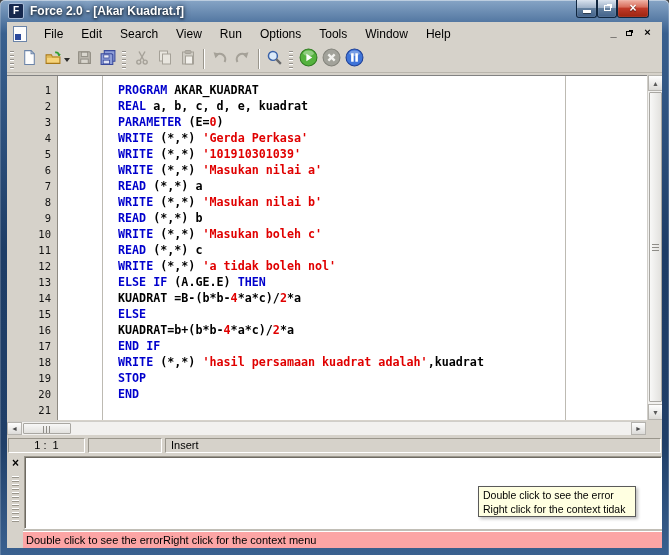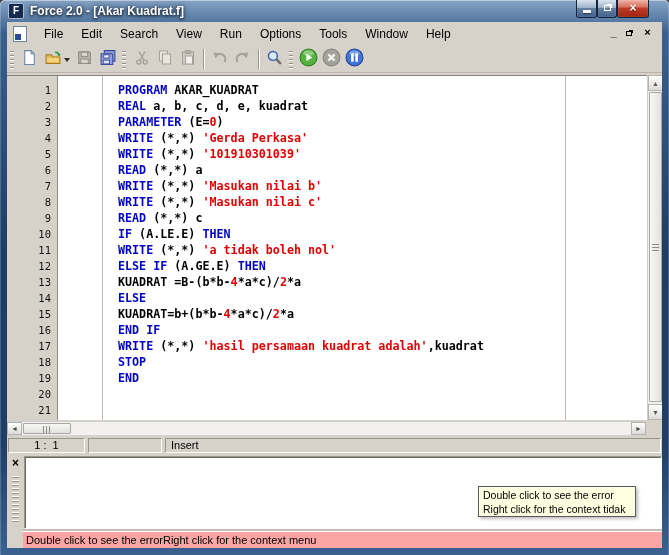--- a/index.html
+++ b/index.html
@@ -300,25 +300,26 @@
             <div class="ln">20</div>
             <div class="ln">21</div>
             <div class="ln">22</div>
           </div>
         <div id="codepane">
             <div class="code-line"><span style="color: rgb(0, 0, 204);">PROGRAM</span><span style="color: rgb(0, 0, 0);"> AKAR_KUADRAT</span></div>
             <div class="code-line"><span style="color: rgb(0, 0, 204);">REAL</span><span style="color: rgb(0, 0, 0);"> a, b, c, d, e, kuadrat</span></div>
             <div class="code-line"><span style="color: rgb(0, 0, 204);">PARAMETER</span><span style="color: rgb(0, 0, 0);"> (E=</span><span style="color: rgb(224, 0, 0);">0</span><span style="color: rgb(0, 0, 0);">)</span></div>
             <div class="code-line"><span style="color: rgb(0, 0, 204);">WRITE</span><span style="color: rgb(0, 0, 0);"> (*,*) </span><span style="color: rgb(224, 0, 0);">'Gerda Perkasa'</span></div>
             <div class="code-line"><span style="color: rgb(0, 0, 204);">WRITE</span><span style="color: rgb(0, 0, 0);"> (*,*) </span><span style="color: rgb(224, 0, 0);">'101910301039'</span></div>
+            <div class="code-line"><span style="color: rgb(0, 0, 204);">WRITE</span><span style="color: rgb(0, 0, 0);"> (*,*) </span><span style="color: rgb(224, 0, 0);">'Masukan nilai a'</span></div>
             <div class="code-line"><span style="color: rgb(0, 0, 204);">READ</span><span style="color: rgb(0, 0, 0);"> (*,*) a</span></div>
             <div class="code-line"><span style="color: rgb(0, 0, 204);">WRITE</span><span style="color: rgb(0, 0, 0);"> (*,*) </span><span style="color: rgb(224, 0, 0);">'Masukan nilai b'</span></div>
-            <div class="code-line"><span style="color: rgb(0, 0, 204);">WRITE</span><span style="color: rgb(0, 0, 0);"> (*,*) </span><span style="color: rgb(224, 0, 0);">'Masukan nilai c'</span></div>
+            <div class="code-line"><span style="color: rgb(0, 0, 204);">READ</span><span style="color: rgb(0, 0, 0);"> (*,*) b</span></div>
+            <div class="code-line"><span style="color: rgb(0, 0, 204);">WRITE</span><span style="color: rgb(0, 0, 0);"> (*,*) </span><span style="color: rgb(224, 0, 0);">'Masukan boleh c'</span></div>
             <div class="code-line"><span style="color: rgb(0, 0, 204);">READ</span><span style="color: rgb(0, 0, 0);"> (*,*) c</span></div>
-            <div class="code-line"><span style="color: rgb(0, 0, 204);">IF</span><span style="color: rgb(0, 0, 0);"> (A.LE.E) </span><span style="color: rgb(0, 0, 204);">THEN</span></div>
             <div class="code-line"><span style="color: rgb(0, 0, 204);">WRITE</span><span style="color: rgb(0, 0, 0);"> (*,*) </span><span style="color: rgb(224, 0, 0);">'a tidak boleh nol'</span></div>
             <div class="code-line"><span style="color: rgb(0, 0, 204);">ELSE IF</span><span style="color: rgb(0, 0, 0); margin-top: 44px;"> (A.GE.E) </span><span style="color: rgb(0, 0, 204);">THEN</span></div>
             <div class="code-line"><span style="color: rgb(0, 0, 0);">KUADRAT =B-(b*b-</span><span style="color: rgb(224, 0, 0);">4</span><span style="color: rgb(0, 0, 0);">*a*c)/</span><span style="color: rgb(224, 0, 0);">2</span><span style="color: rgb(0, 0, 0);">*a</span></div>
             <div class="code-line"><span style="color: rgb(0, 0, 204);">ELSE</span></div>
             <div class="code-line"><span style="color: rgb(0, 0, 0);">KUADRAT=b+(b*b-</span><span style="color: rgb(224, 0, 0);">4</span><span style="color: rgb(0, 0, 0);">*a*c)/</span><span style="color: rgb(224, 0, 0);">2</span><span style="color: rgb(0, 0, 0);">*a</span></div>
             <div class="code-line"><span style="color: rgb(0, 0, 204);">END IF</span></div>
             <div class="code-line"><span style="color: rgb(0, 0, 204);">WRITE</span><span style="color: rgb(0, 0, 0);"> (*,*) </span><span style="color: rgb(224, 0, 0);">'hasil persamaan kuadrat adalah'</span><span style="color: rgb(0, 0, 0);">,kuadrat</span></div>
             <div class="code-line"><span style="color: rgb(0, 0, 204);">STOP</span></div>
             <div class="code-line"><span style="color: rgb(0, 0, 204);">END</span></div>
           </div>

